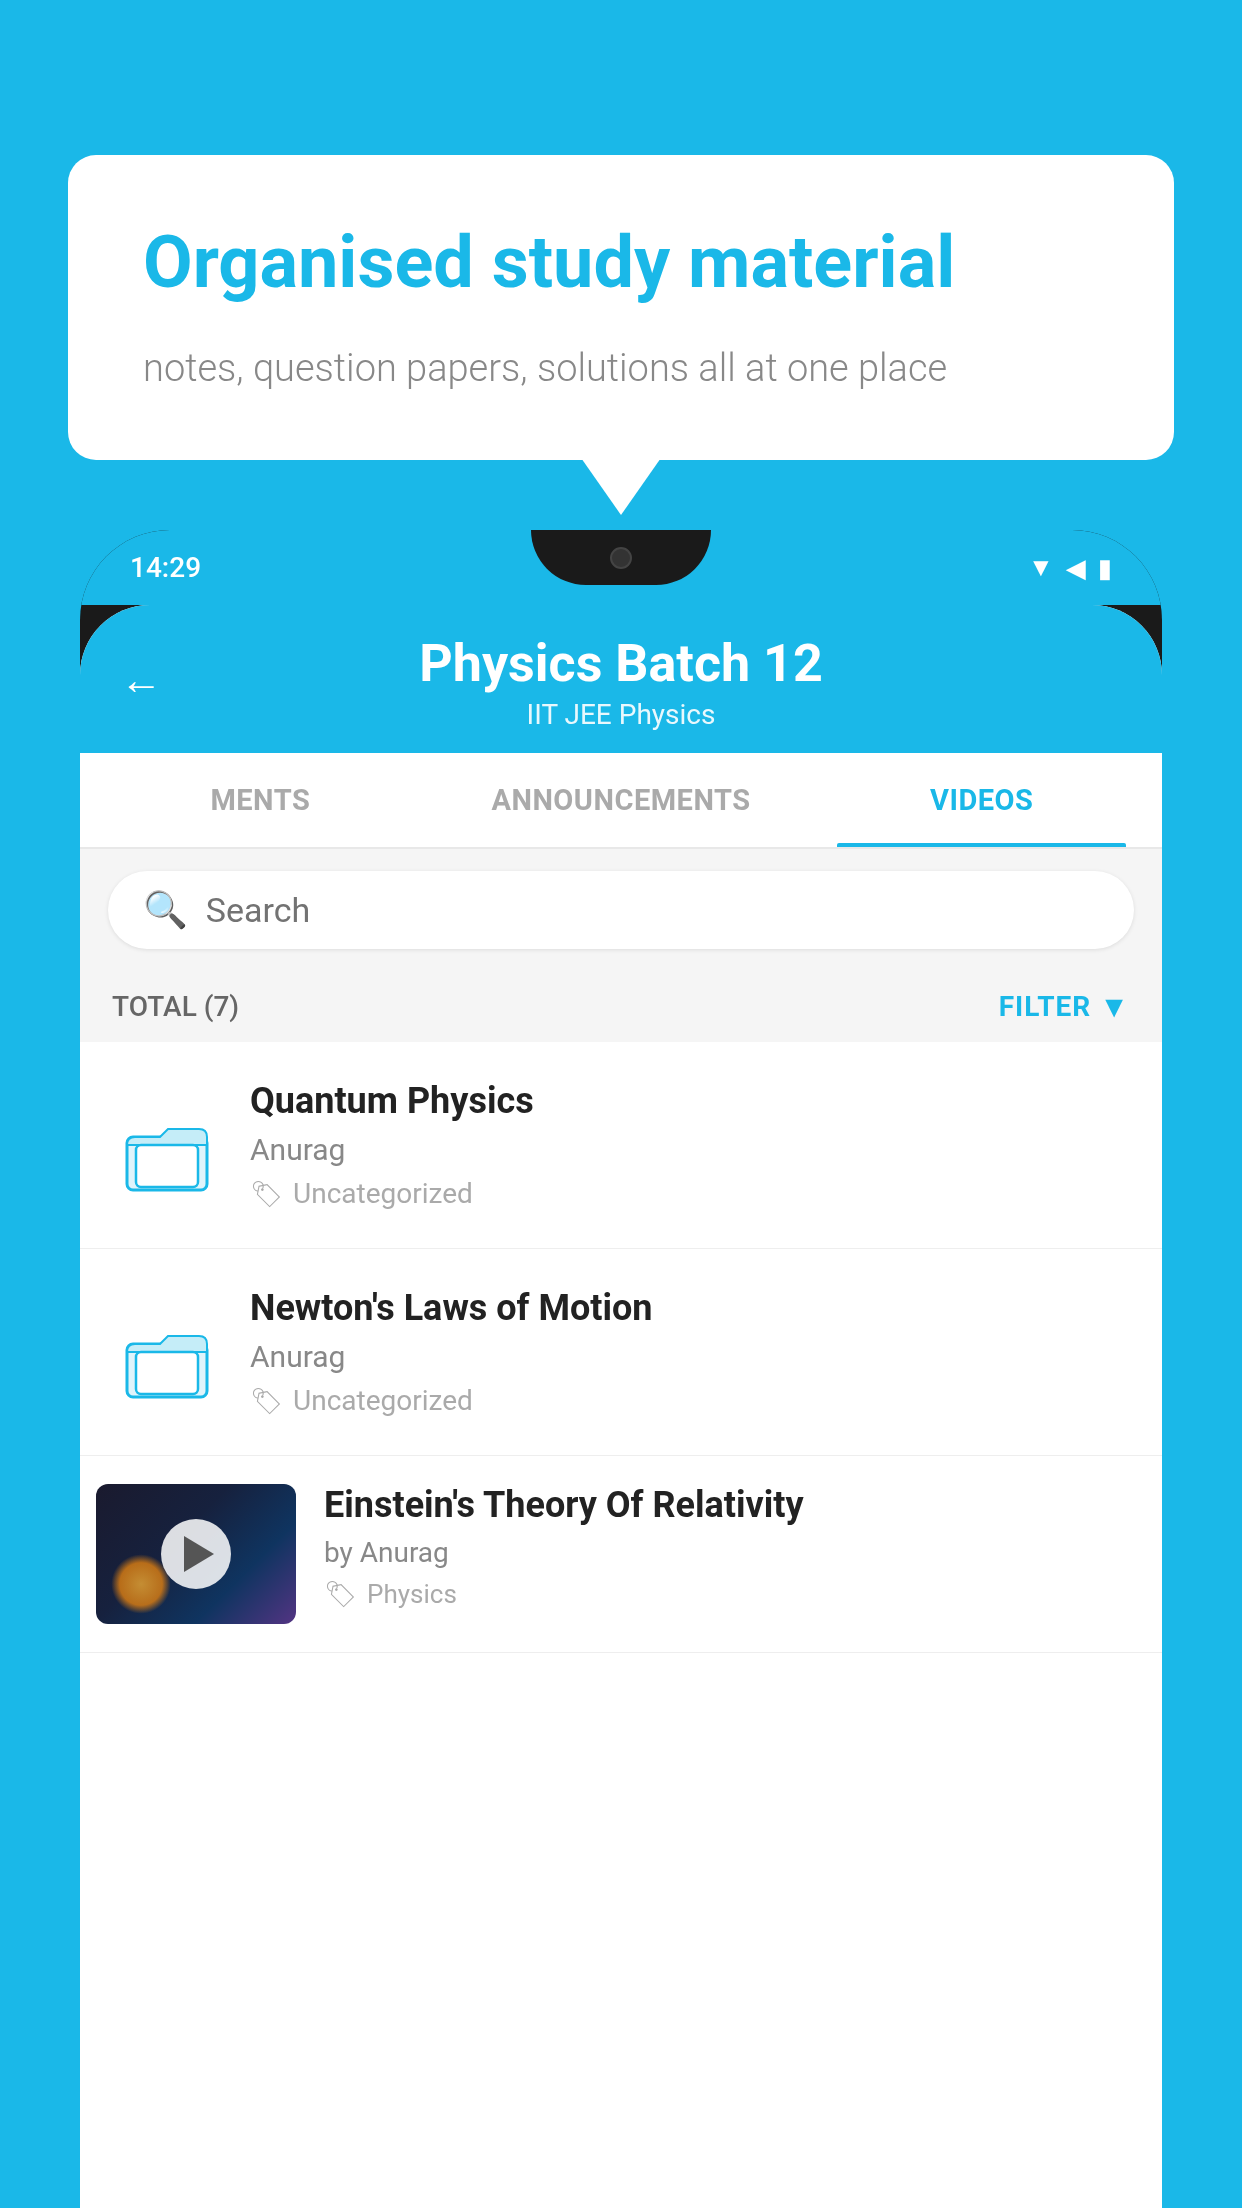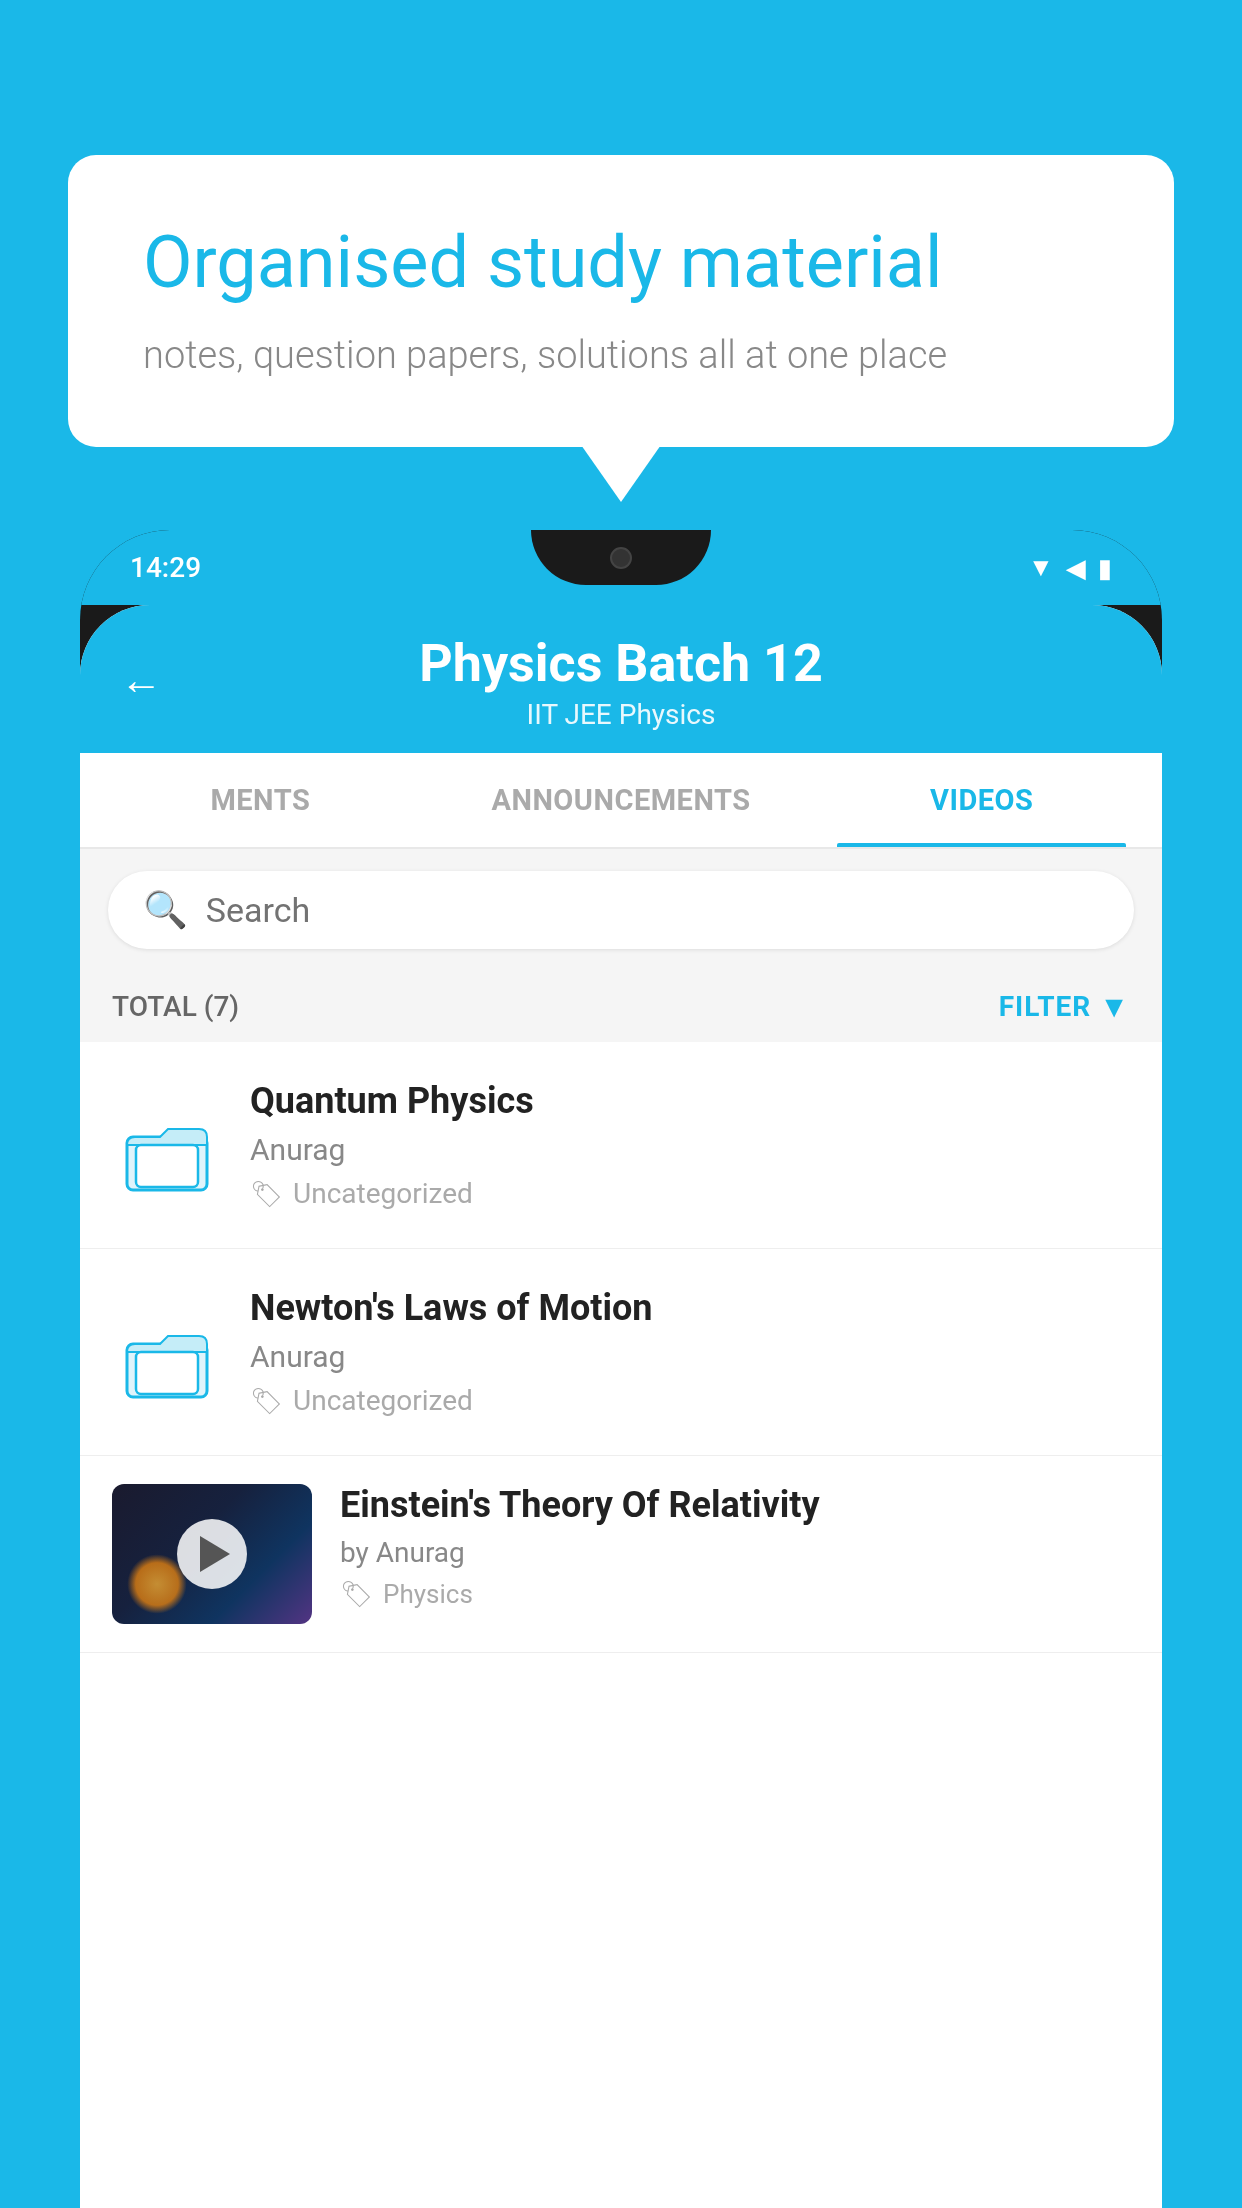--- a/index.html
+++ b/index.html
@@ -37,23 +37,23 @@
       width: 0;
       height: 0;
       border-left: 42px solid transparent;
       border-right: 42px solid transparent;
       border-top: 60px solid white;
     }
 
     .bubble-title {
       color: #1ab8e8;
       font-size: 72px;
-      font-weight: 400;
+      font-weight: 700;
       line-height: 1.2;
-      margin-bottom: 27px;
+      margin-bottom: 40px;
     }
 
     .bubble-subtitle {
       color: #888;
       font-size: 38px;
       font-weight: 300;
     }
 
     
     .phone-frame {
@@ -297,21 +297,21 @@
     }
 
     .tag-icon {
       font-size: 26px;
     }
 
     
     .video-item-thumb {
       display: flex;
       align-items: flex-start;
-      padding: 28px 32px;
+      padding: 28px 16px;
       border-bottom: 1px solid #eee;
       gap: 28px;
     }
 
     .thumb-img {
       width: 200px;
       height: 140px;
       flex-shrink: 0;
       border-radius: 12px;
       background: linear-gradient(135deg, #1a1a2e 0%, #16213e 40%, #0f3460 70%, #533483 100%);

